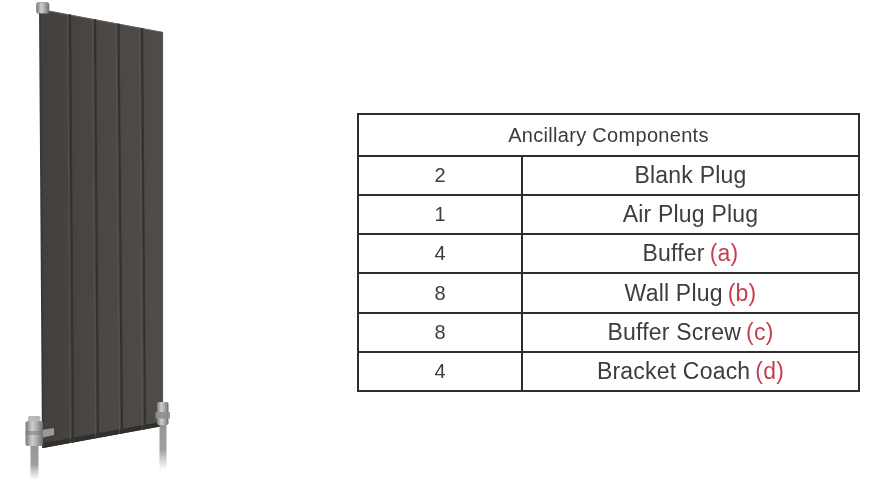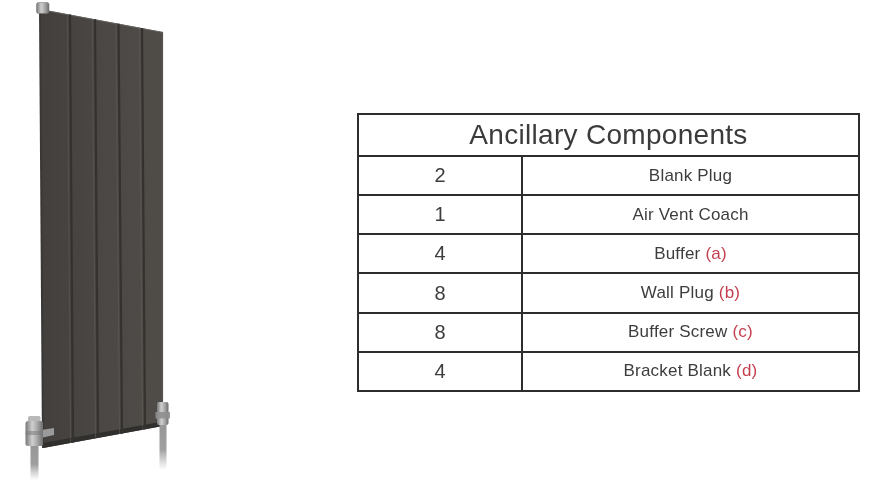--- a/index.html
+++ b/index.html
@@ -20,31 +20,31 @@
     border-collapse: collapse; table-layout: fixed;
     background: #ffffff;
   }
   table.components th, table.components td {
     border: 2px solid #2d2d2d;
     padding: 0;
     vertical-align: middle;
   }
   th.title-cell {
     height: 40px;
-    font-size: 28px; font-weight: 400;
+    font-size: 20px; font-weight: 400;
     color: #3b3b3b; text-align: center;
     letter-spacing: 0.3px;
   }
   td.qty-cell {
     text-align: center;
     font-size: 20px; color: #3d3d3d;
   }
   td.name-cell {
     text-align: center;
-    font-size: 17px; color: #3d3d3d;
+    font-size: 23px; color: #3d3d3d;
     letter-spacing: 0.2px;
   }
   .ref { color: var(--ref-color, #c43f4e); margin-left: 5px; }
   .ref:empty { display: none; }
 </style>
 </head>
 <body>
 
 <div class="canvas">
 
@@ -120,34 +120,34 @@
         <th class="title-cell" colspan="2">Ancillary Components</th>
       </tr>
     </thead>
     <tbody>
       <tr>
         <td class="qty-cell">2</td>
         <td class="name-cell"><span>Blank Plug</span></td>
       </tr>
       <tr>
         <td class="qty-cell">1</td>
-        <td class="name-cell"><span>Air Vent Coach</span></td>
+        <td class="name-cell"><span>Air Plug Plug</span></td>
       </tr>
       <tr>
         <td class="qty-cell">4</td>
         <td class="name-cell"><span>Buffer</span><span class="ref">(a)</span></td>
       </tr>
       <tr>
         <td class="qty-cell">8</td>
         <td class="name-cell"><span>Wall Plug</span><span class="ref">(b)</span></td>
       </tr>
       <tr>
         <td class="qty-cell">8</td>
         <td class="name-cell"><span>Buffer Screw</span><span class="ref">(c)</span></td>
       </tr>
       <tr>
         <td class="qty-cell">4</td>
-        <td class="name-cell"><span>Bracket Blank</span><span class="ref">(d)</span></td>
+        <td class="name-cell"><span>Bracket Coach</span><span class="ref">(d)</span></td>
       </tr>
     </tbody>
   </table>
 
 </div>
 
 </body></html>

